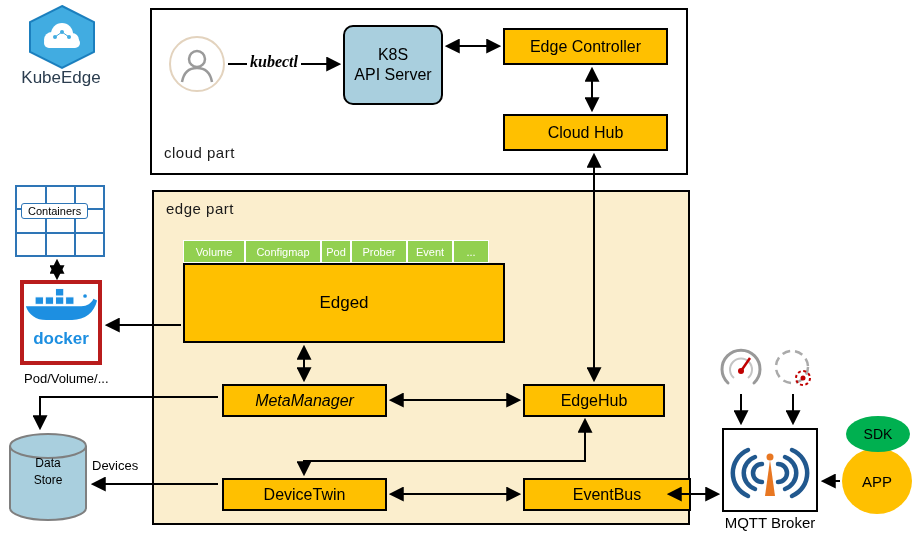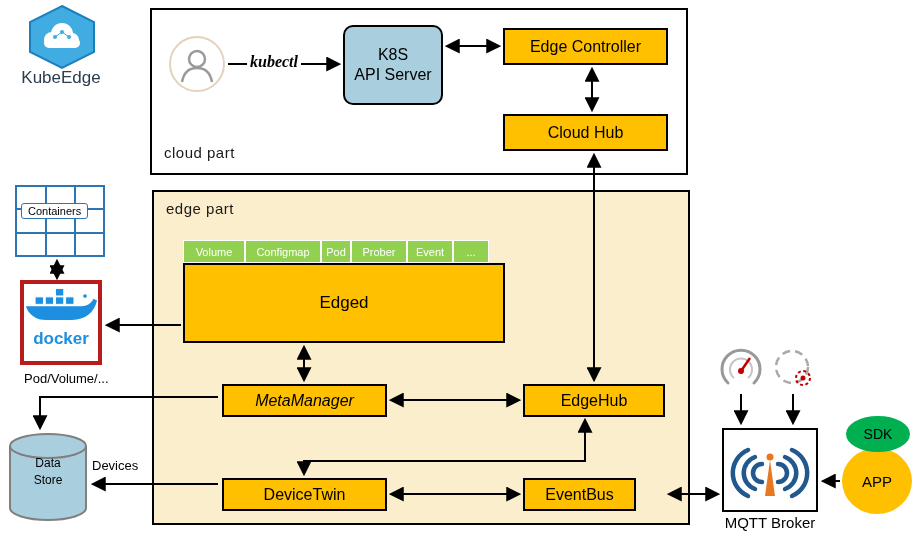--- a/index.html
+++ b/index.html
@@ -26,21 +26,21 @@
   .edge-box { left:152px; top:190px; width:538px; height:335px; background:#FBEECD; border:2px solid #000; }
   .edge-label { left:166px; top:200px; font-size:15px; color:#1a1a1a; letter-spacing:.5px; }
   .tabs { left:183px; top:240px; height:23px; display:flex; }
   .tab { background:#92D050; color:#fff; font-size:11px; display:flex; align-items:center; justify-content:center; border:1px solid #fff; }
   .tab-0 { width:62px; } .tab-1 { width:76px; } .tab-2 { width:30px; }
   .tab-3 { width:56px;text-align:center; } .tab-4 { width:46px; } .tab-5 { width:36px; }
   .edged { left:183px; top:263px; width:322px; height:80px; font-size:17px; }
   .meta-manager { left:222px; top:384px; width:165px; height:33px;font-style:italic; }
   .edge-hub { left:523px; top:384px; width:142px; height:33px; }
   .device-twin { left:222px; top:478px; width:165px; height:33px; }
-  .event-bus { left:523px; top:478px; width:113px; height:33px; }
+  .event-bus { left:523px; top:478px; width:168px; height:33px; }
 
   
   .containers-grid { left:15px; top:185px; width:90px; height:72px; }
   .containers-label { left:21px; top:203px; padding:1px 6px; background:#fff; border:1px solid #2E75B6; border-radius:3px; font-size:11px; z-index:6; }
   .docker-box { left:20px; top:280px; width:82px; height:85px; background:#fff; border:4px solid #b91c1c; display:flex; flex-direction:column; align-items:center; padding-top:4px; }
   .docker-label { font-size:17px; font-weight:bold; color:#1D8FE1; margin-top:1px; }
   .pod-volume-label { left:24px; top:371px; font-size:13px; }
   .datastore-icon { left:8px; top:432px; width:80px; height:92px; }
   .datastore-label { left:8px; top:455px; width:80px; text-align:center; font-size:12px; line-height:17px; z-index:6; }
   .devices-label { left:92px; top:458px; font-size:13px; }

